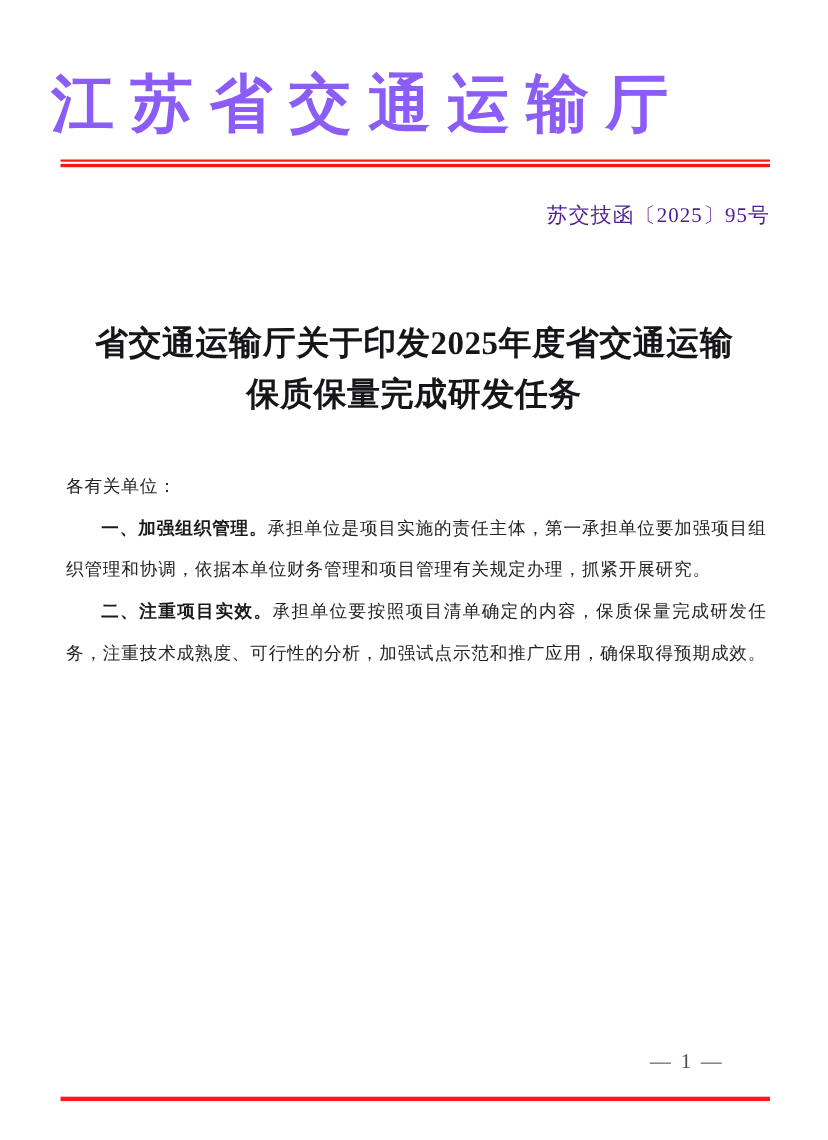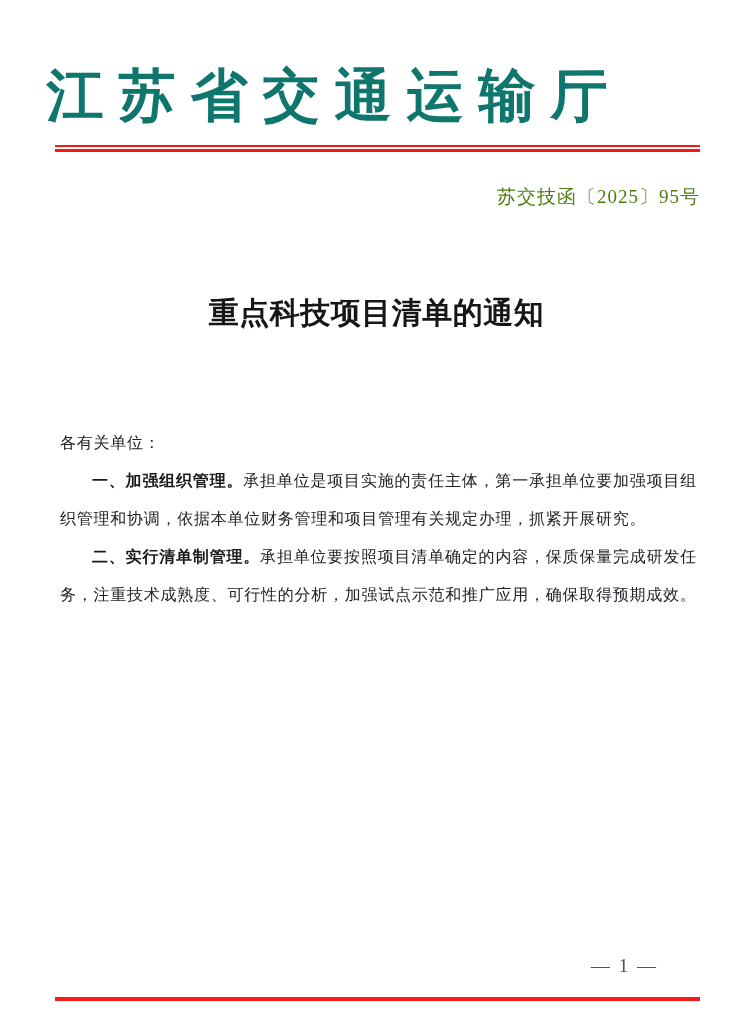--- a/index.html
+++ b/index.html
@@ -17,21 +17,21 @@
   }
   .agency-name {
     position: absolute;
     top: 62px;
     left: 0;
     width: 654px;
     text-align: center;
     font-size: 57px;
     line-height: 68px;
     font-weight: 700;
-    color: #0f766e;
+    color: #8b5cf6;
     letter-spacing: 15px;
     padding-left: 15px;
     box-sizing: border-box;
     white-space: nowrap;
   }
   .header-divider {
     position: absolute;
     top: 145px;
     left: 55px;
     width: 645px;
@@ -39,21 +39,21 @@
     background: #ffffff;
     border-top: 2px solid #f81616;
     border-bottom: 3px solid #f81616;
   }
   .doc-number {
     position: absolute;
     top: 184px;
     right: 53px;
     font-size: 19px;
     line-height: 26px;
-    color: #4d7c0f;
+    color: #4c1d95;
     letter-spacing: 1px;
   }
   .doc-title {
     position: absolute;
     top: 290px;
     left: 0;
     width: 753px;
     text-align: center;
     font-size: 30px;
     line-height: 46px;
@@ -108,26 +108,27 @@
 
 <div class="page">
 
   <div class="agency-name">江苏省交通运输厅</div>
 
   <div class="header-divider"></div>
 
   <div class="doc-number">苏交技函〔2025〕95号</div>
 
   <div class="doc-title">
-    <div>重点科技项目清单的通知</div>
+    <div>省交通运输厅关于印发2025年度省交通运输</div>
+    <div>保质保量完成研发任务</div>
   </div>
 
   <div class="body-text">
     <p class="salutation">各有关单位：</p>
     <p class="para"><span class="lead">一、加强组织管理。</span><span>承担单位是项目实施的责任主体，第一承担单位要加强项目组织管理和协调，依据本单位财务管理和项目管理有关规定办理，抓紧开展研究。</span></p>
-    <p class="para"><span class="lead">二、实行清单制管理。</span><span>承担单位要按照项目清单确定的内容，保质保量完成研发任务，注重技术成熟度、可行性的分析，加强试点示范和推广应用，确保取得预期成效。</span></p>
+    <p class="para"><span class="lead">二、注重项目实效。</span><span>承担单位要按照项目清单确定的内容，保质保量完成研发任务，注重技术成熟度、可行性的分析，加强试点示范和推广应用，确保取得预期成效。</span></p>
   </div>
 
   <div class="page-number">— 1 —</div>
 
   <div class="footer-divider"></div>
 
 </div>
 
 </body></html>

